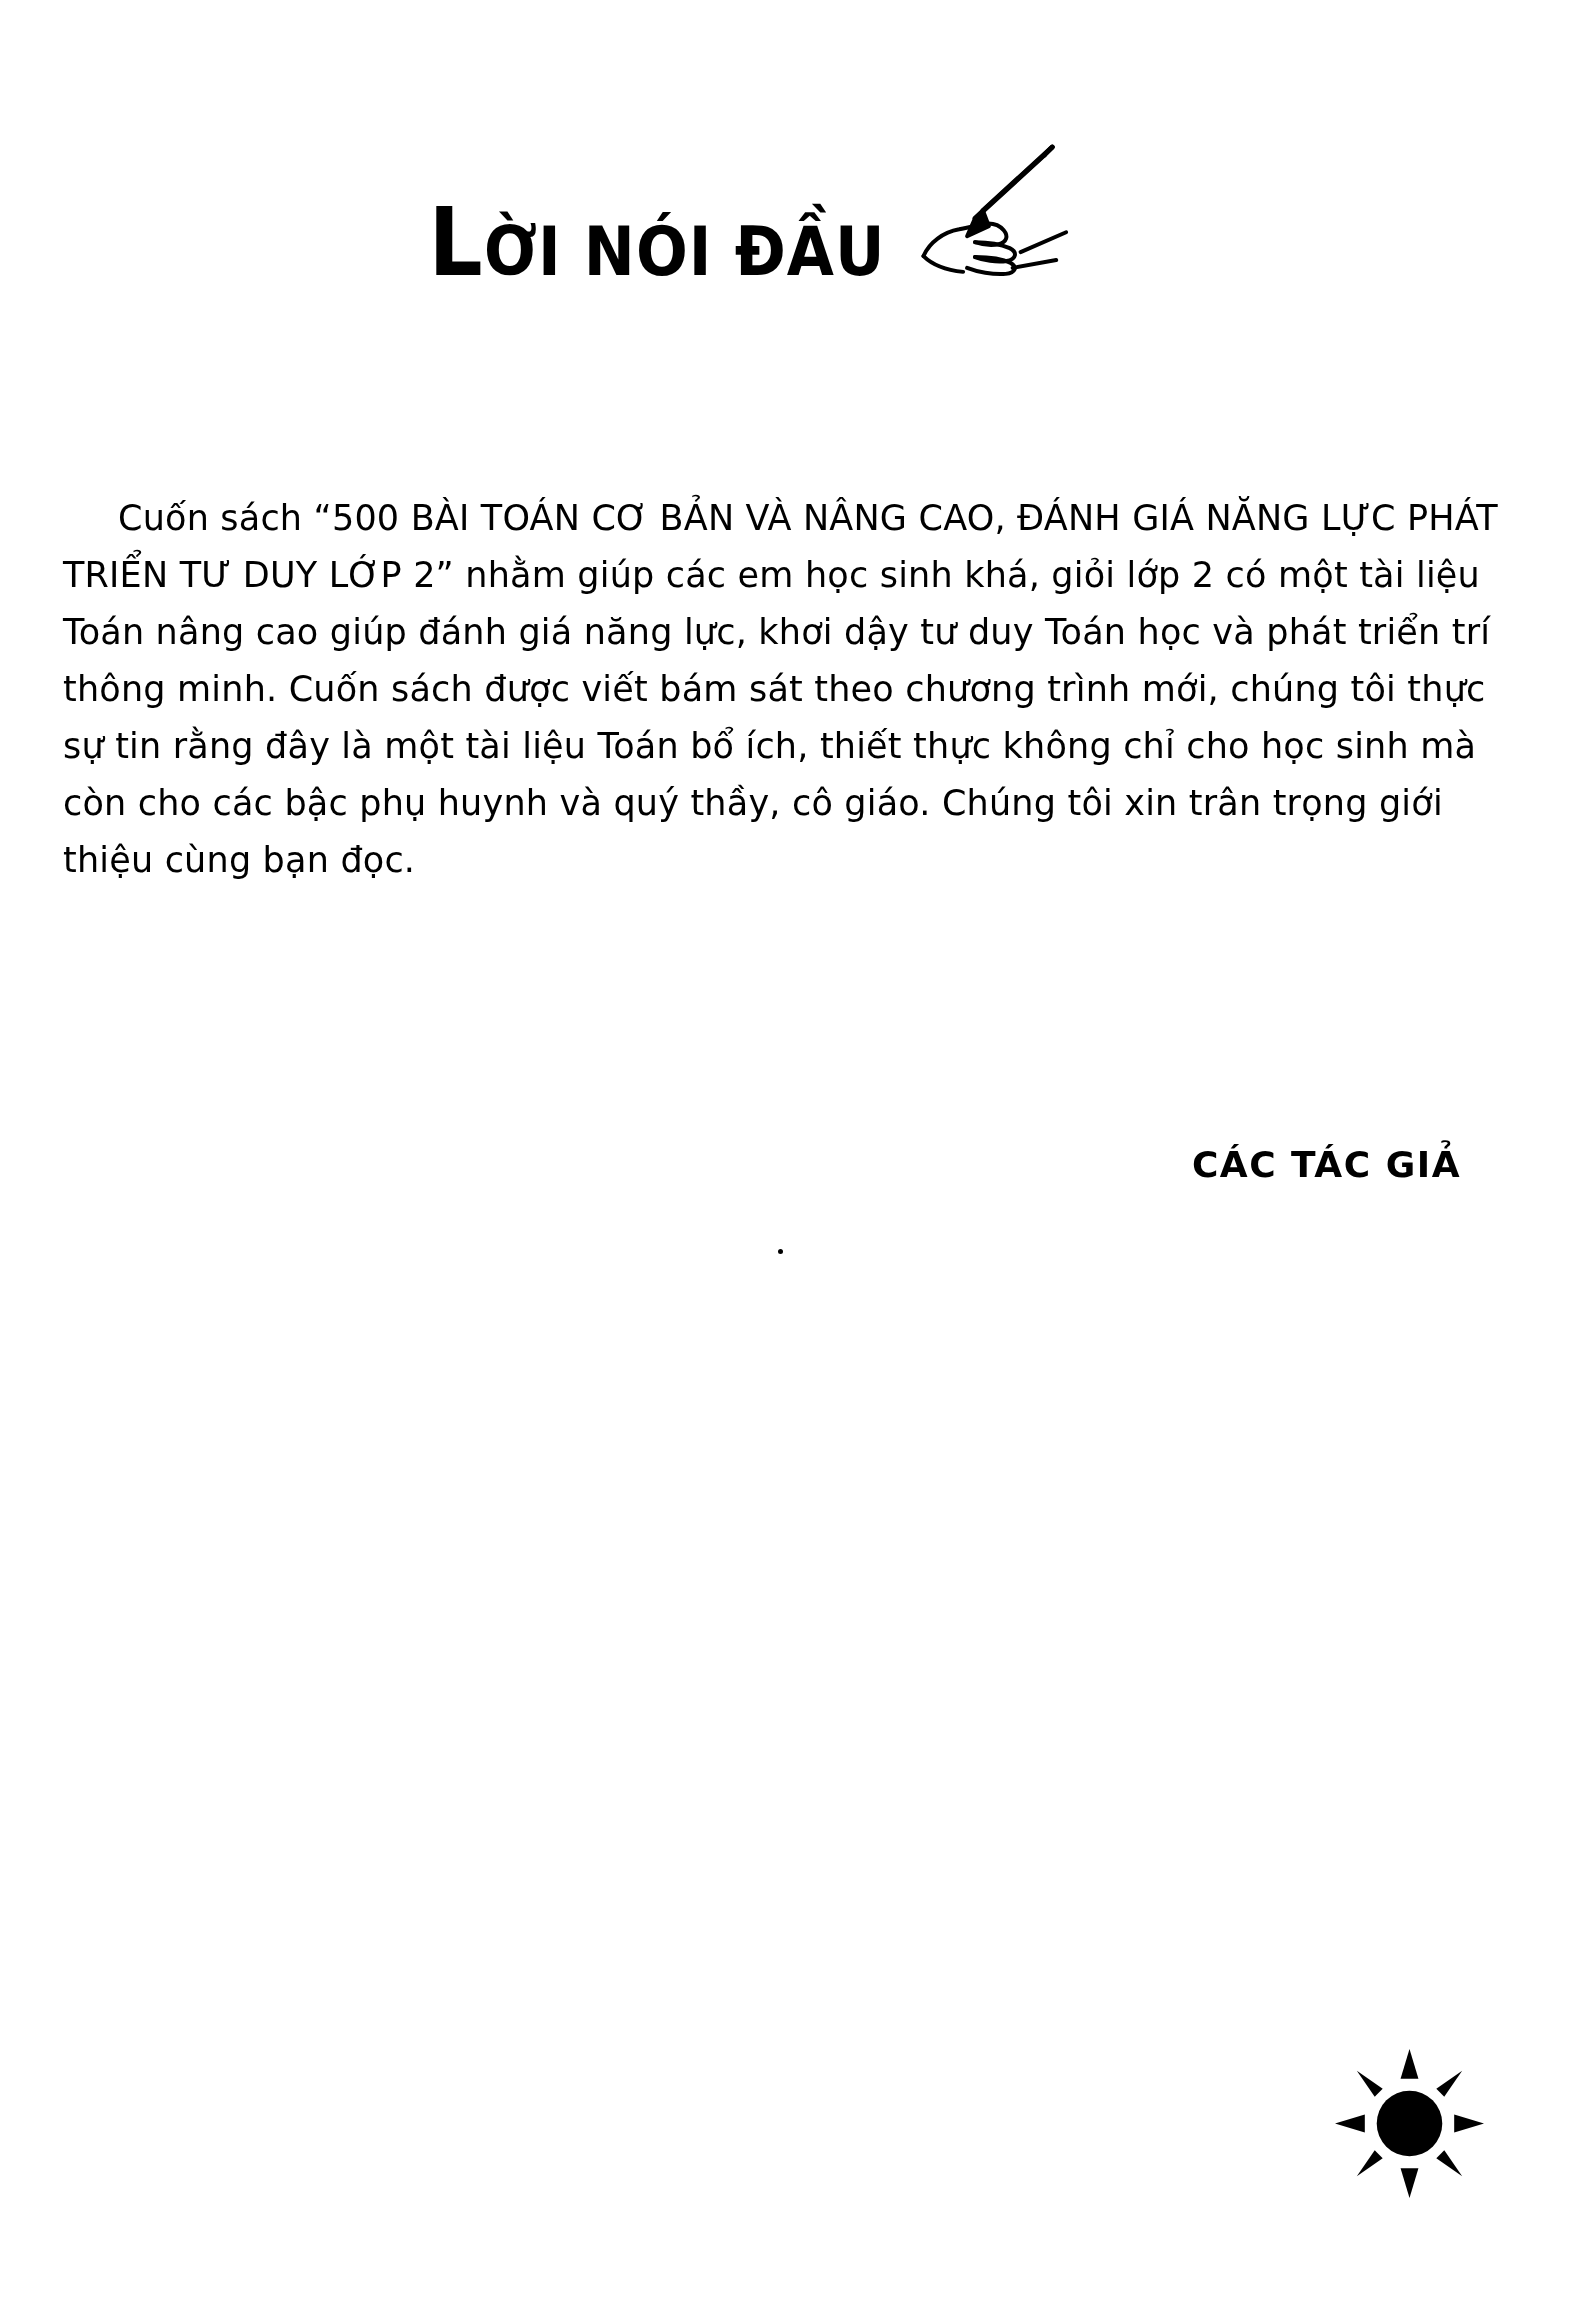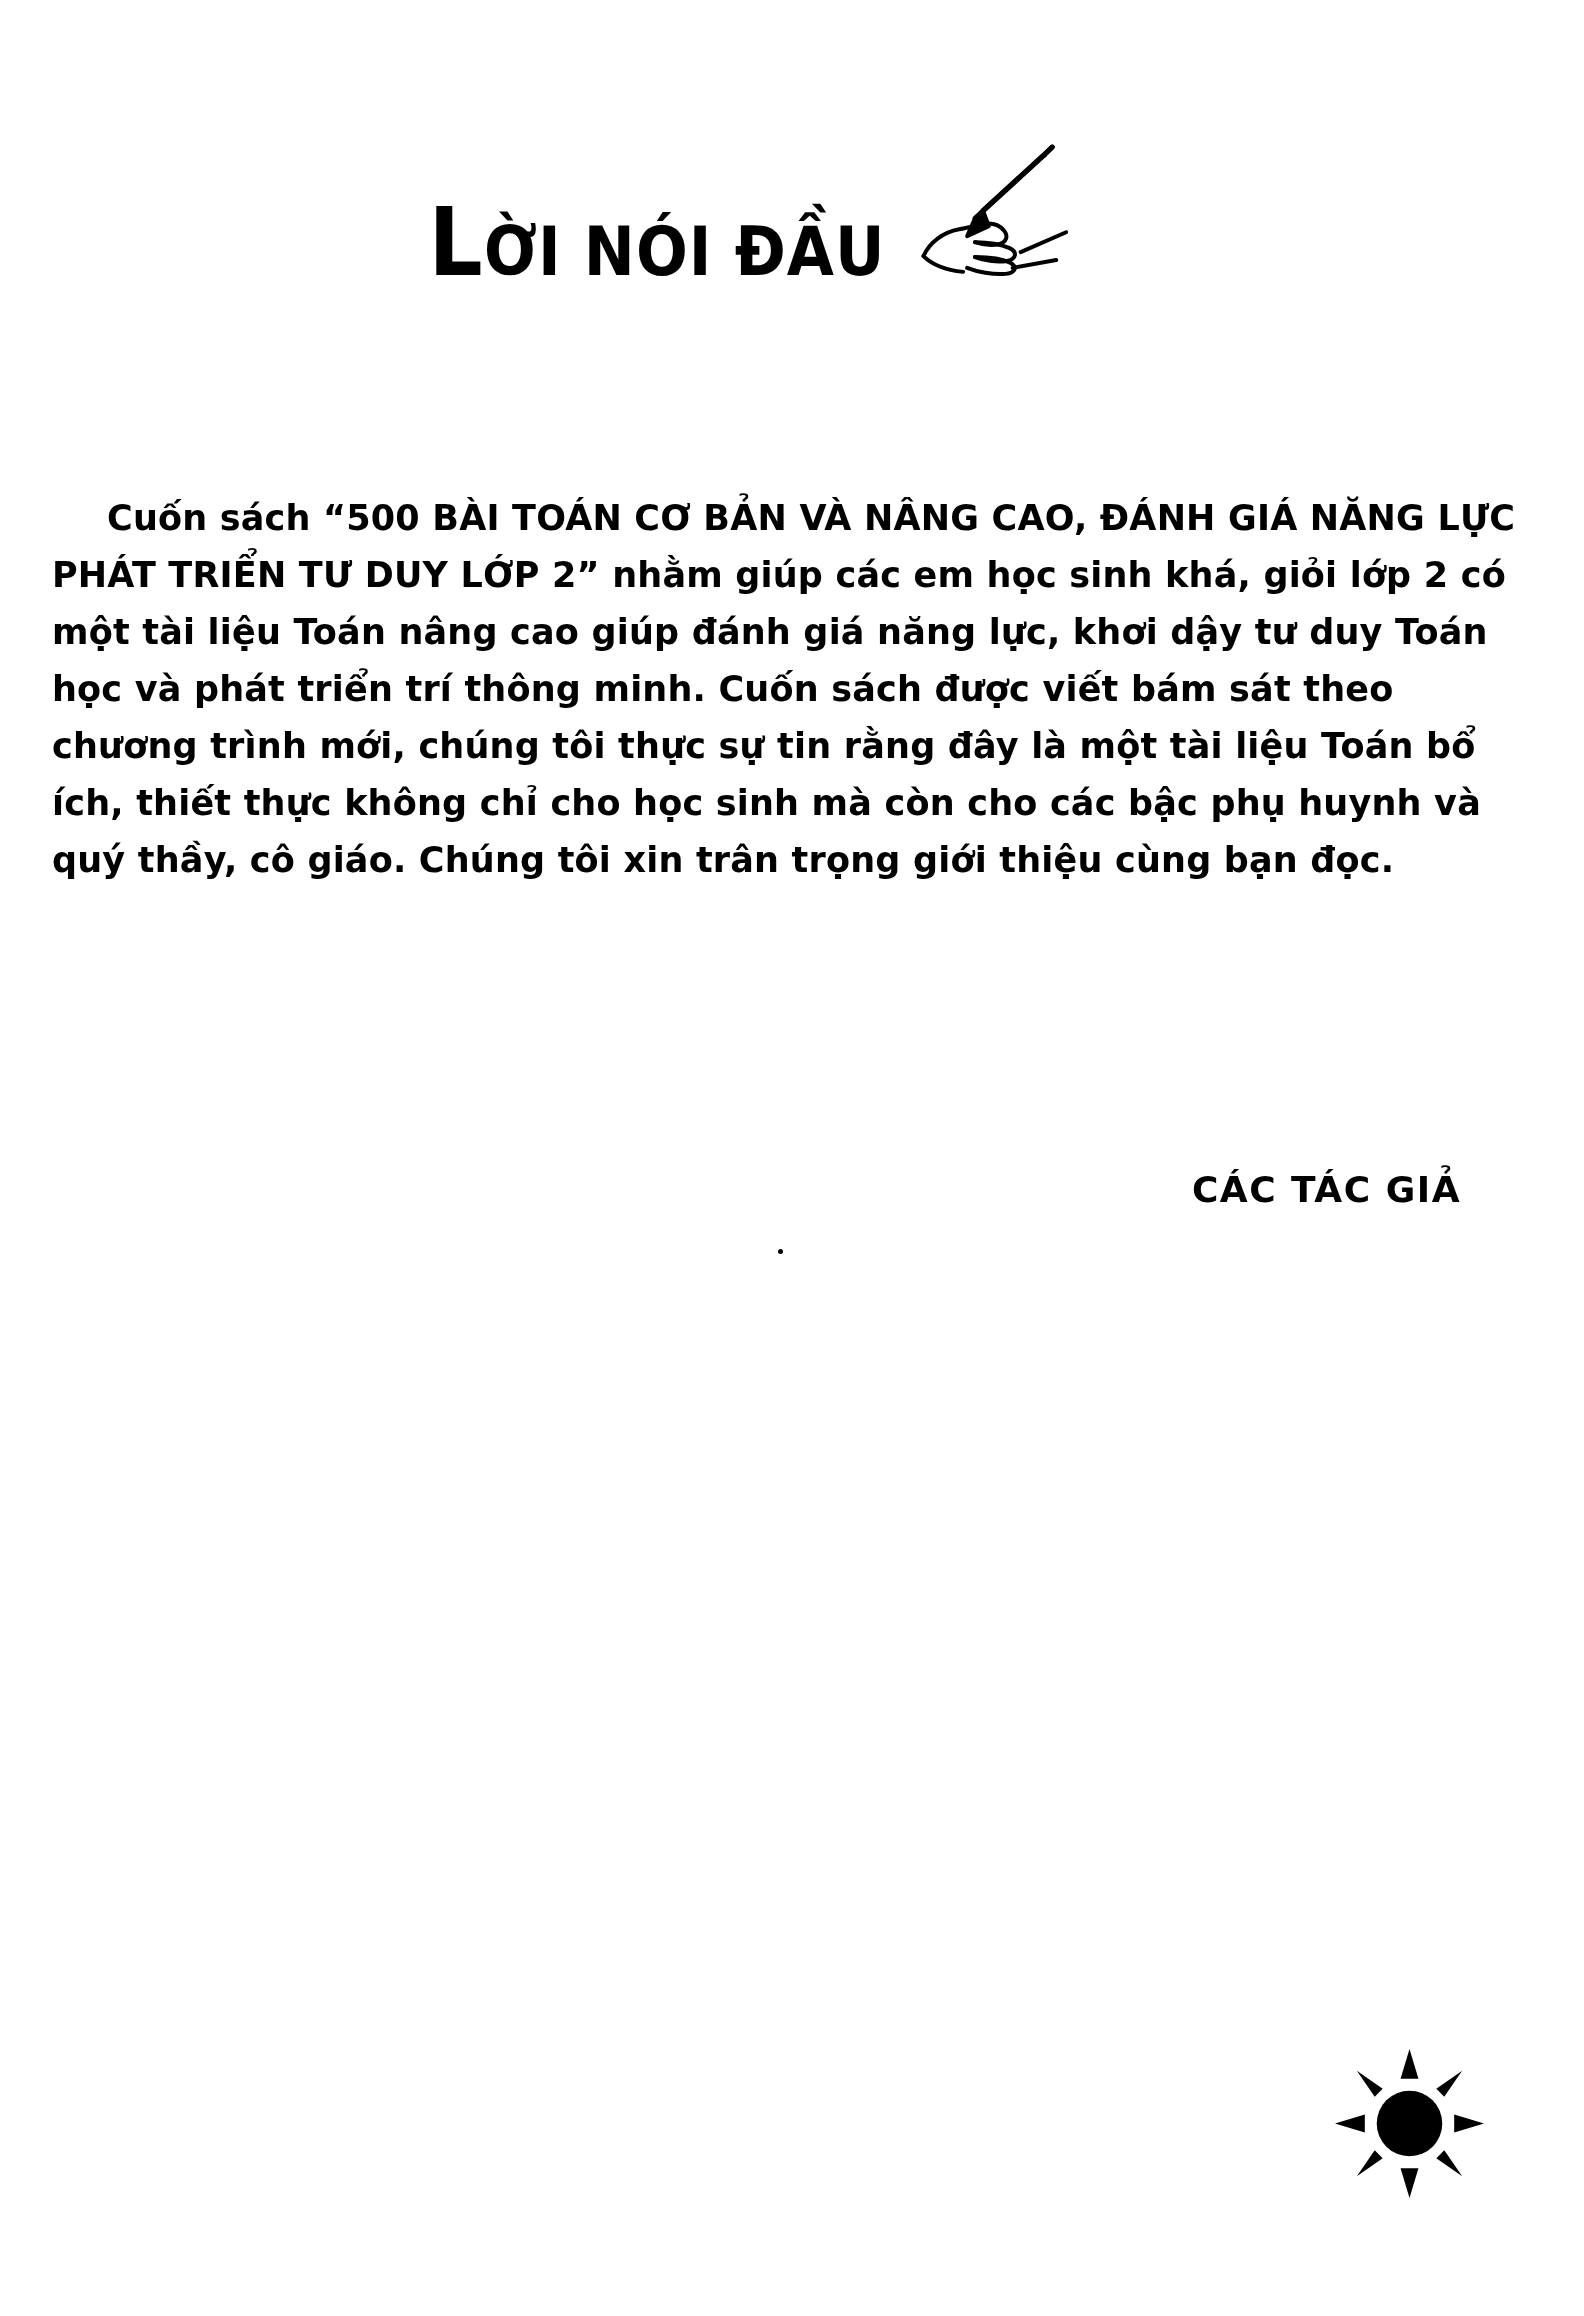--- a/index.html
+++ b/index.html
@@ -55,35 +55,34 @@
     top: 490px;
     left: 51px;
     width: 1485px;
     font-size: 35px;
     line-height: 1.63;
     letter-spacing: 0.2px;
     text-align: justify;
     text-justify: inter-word;
   }
   .body-text p {
-    margin: 0 0 2px 1px;
+    margin: 0 0 2px 12px;
     text-indent: 55px;
     text-align: justify;
-    font-weight: bold;
   }
   .body-text p.last-par {
     margin-top: 14px;
   }
   .body-text p:last-of-type {
     text-align: left;
   }
 
   .signature {
     position: absolute;
-    top: 1169px;
+    top: 1144px;
     left: 0;
     width: 1461px;
     text-align: right;
     font-size: 36px;
     font-weight: bold;
     letter-spacing: 1.5px;
   }
 
   .mid-dot {
     position: absolute;

